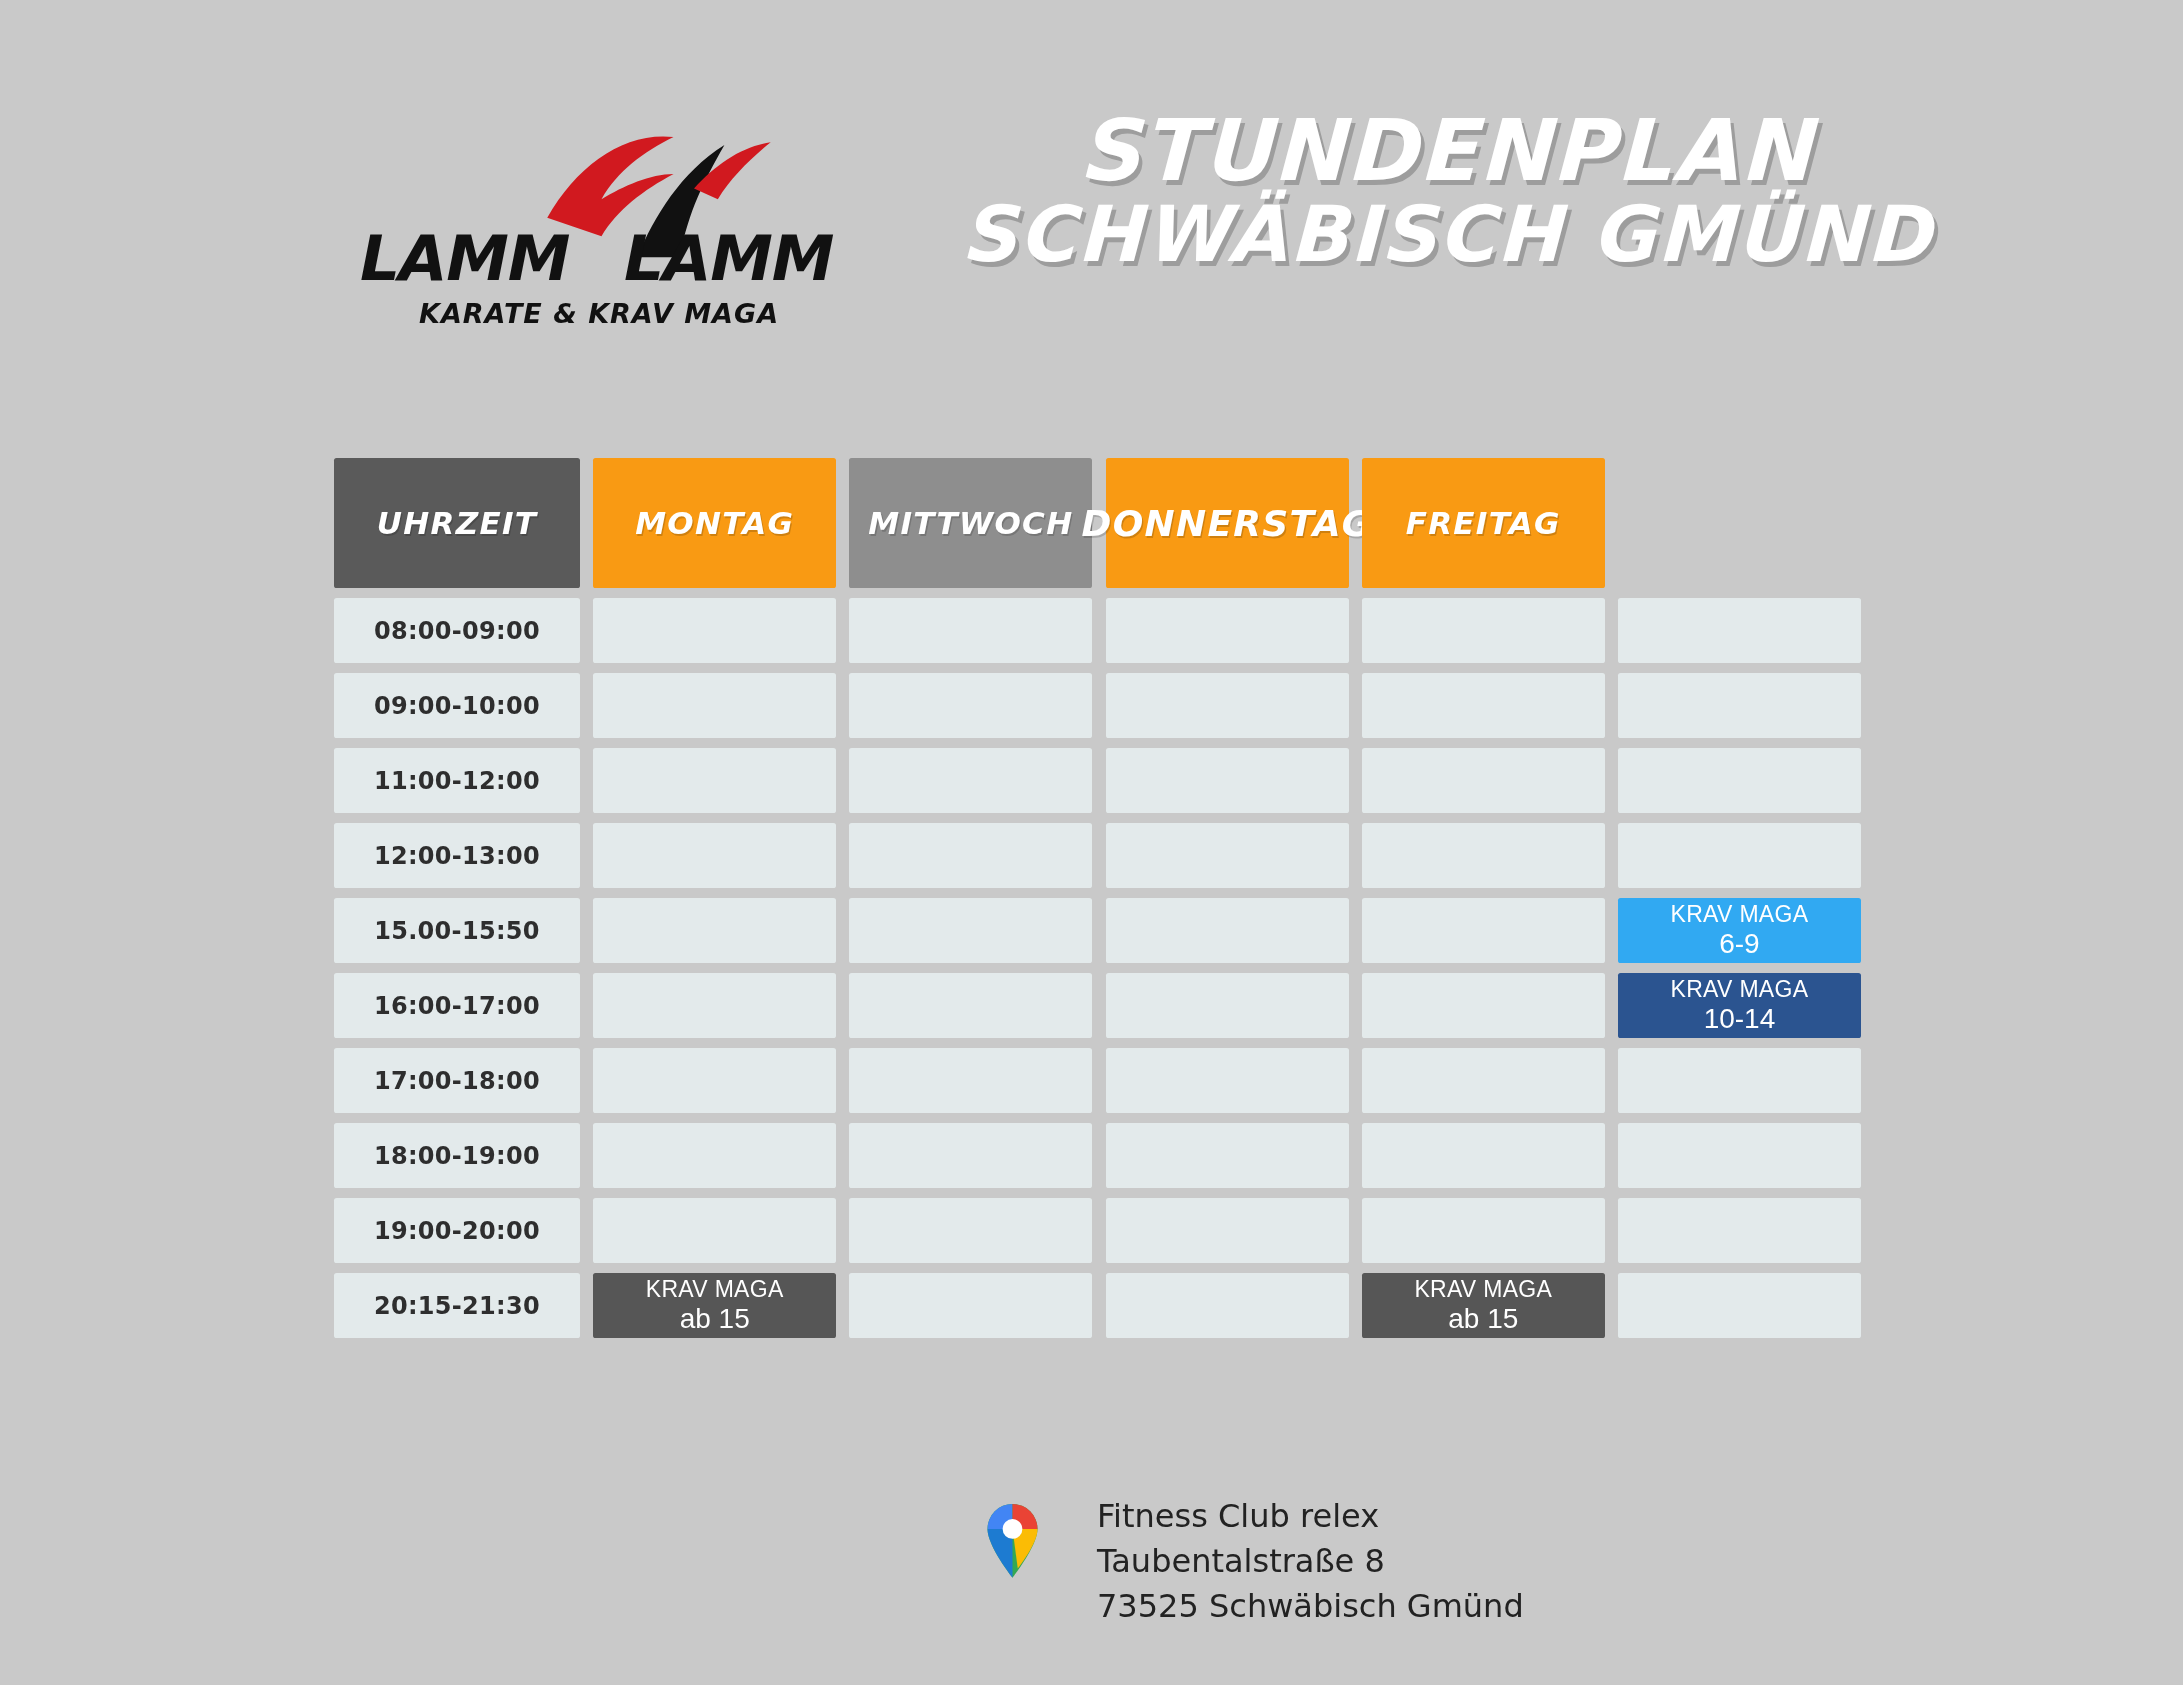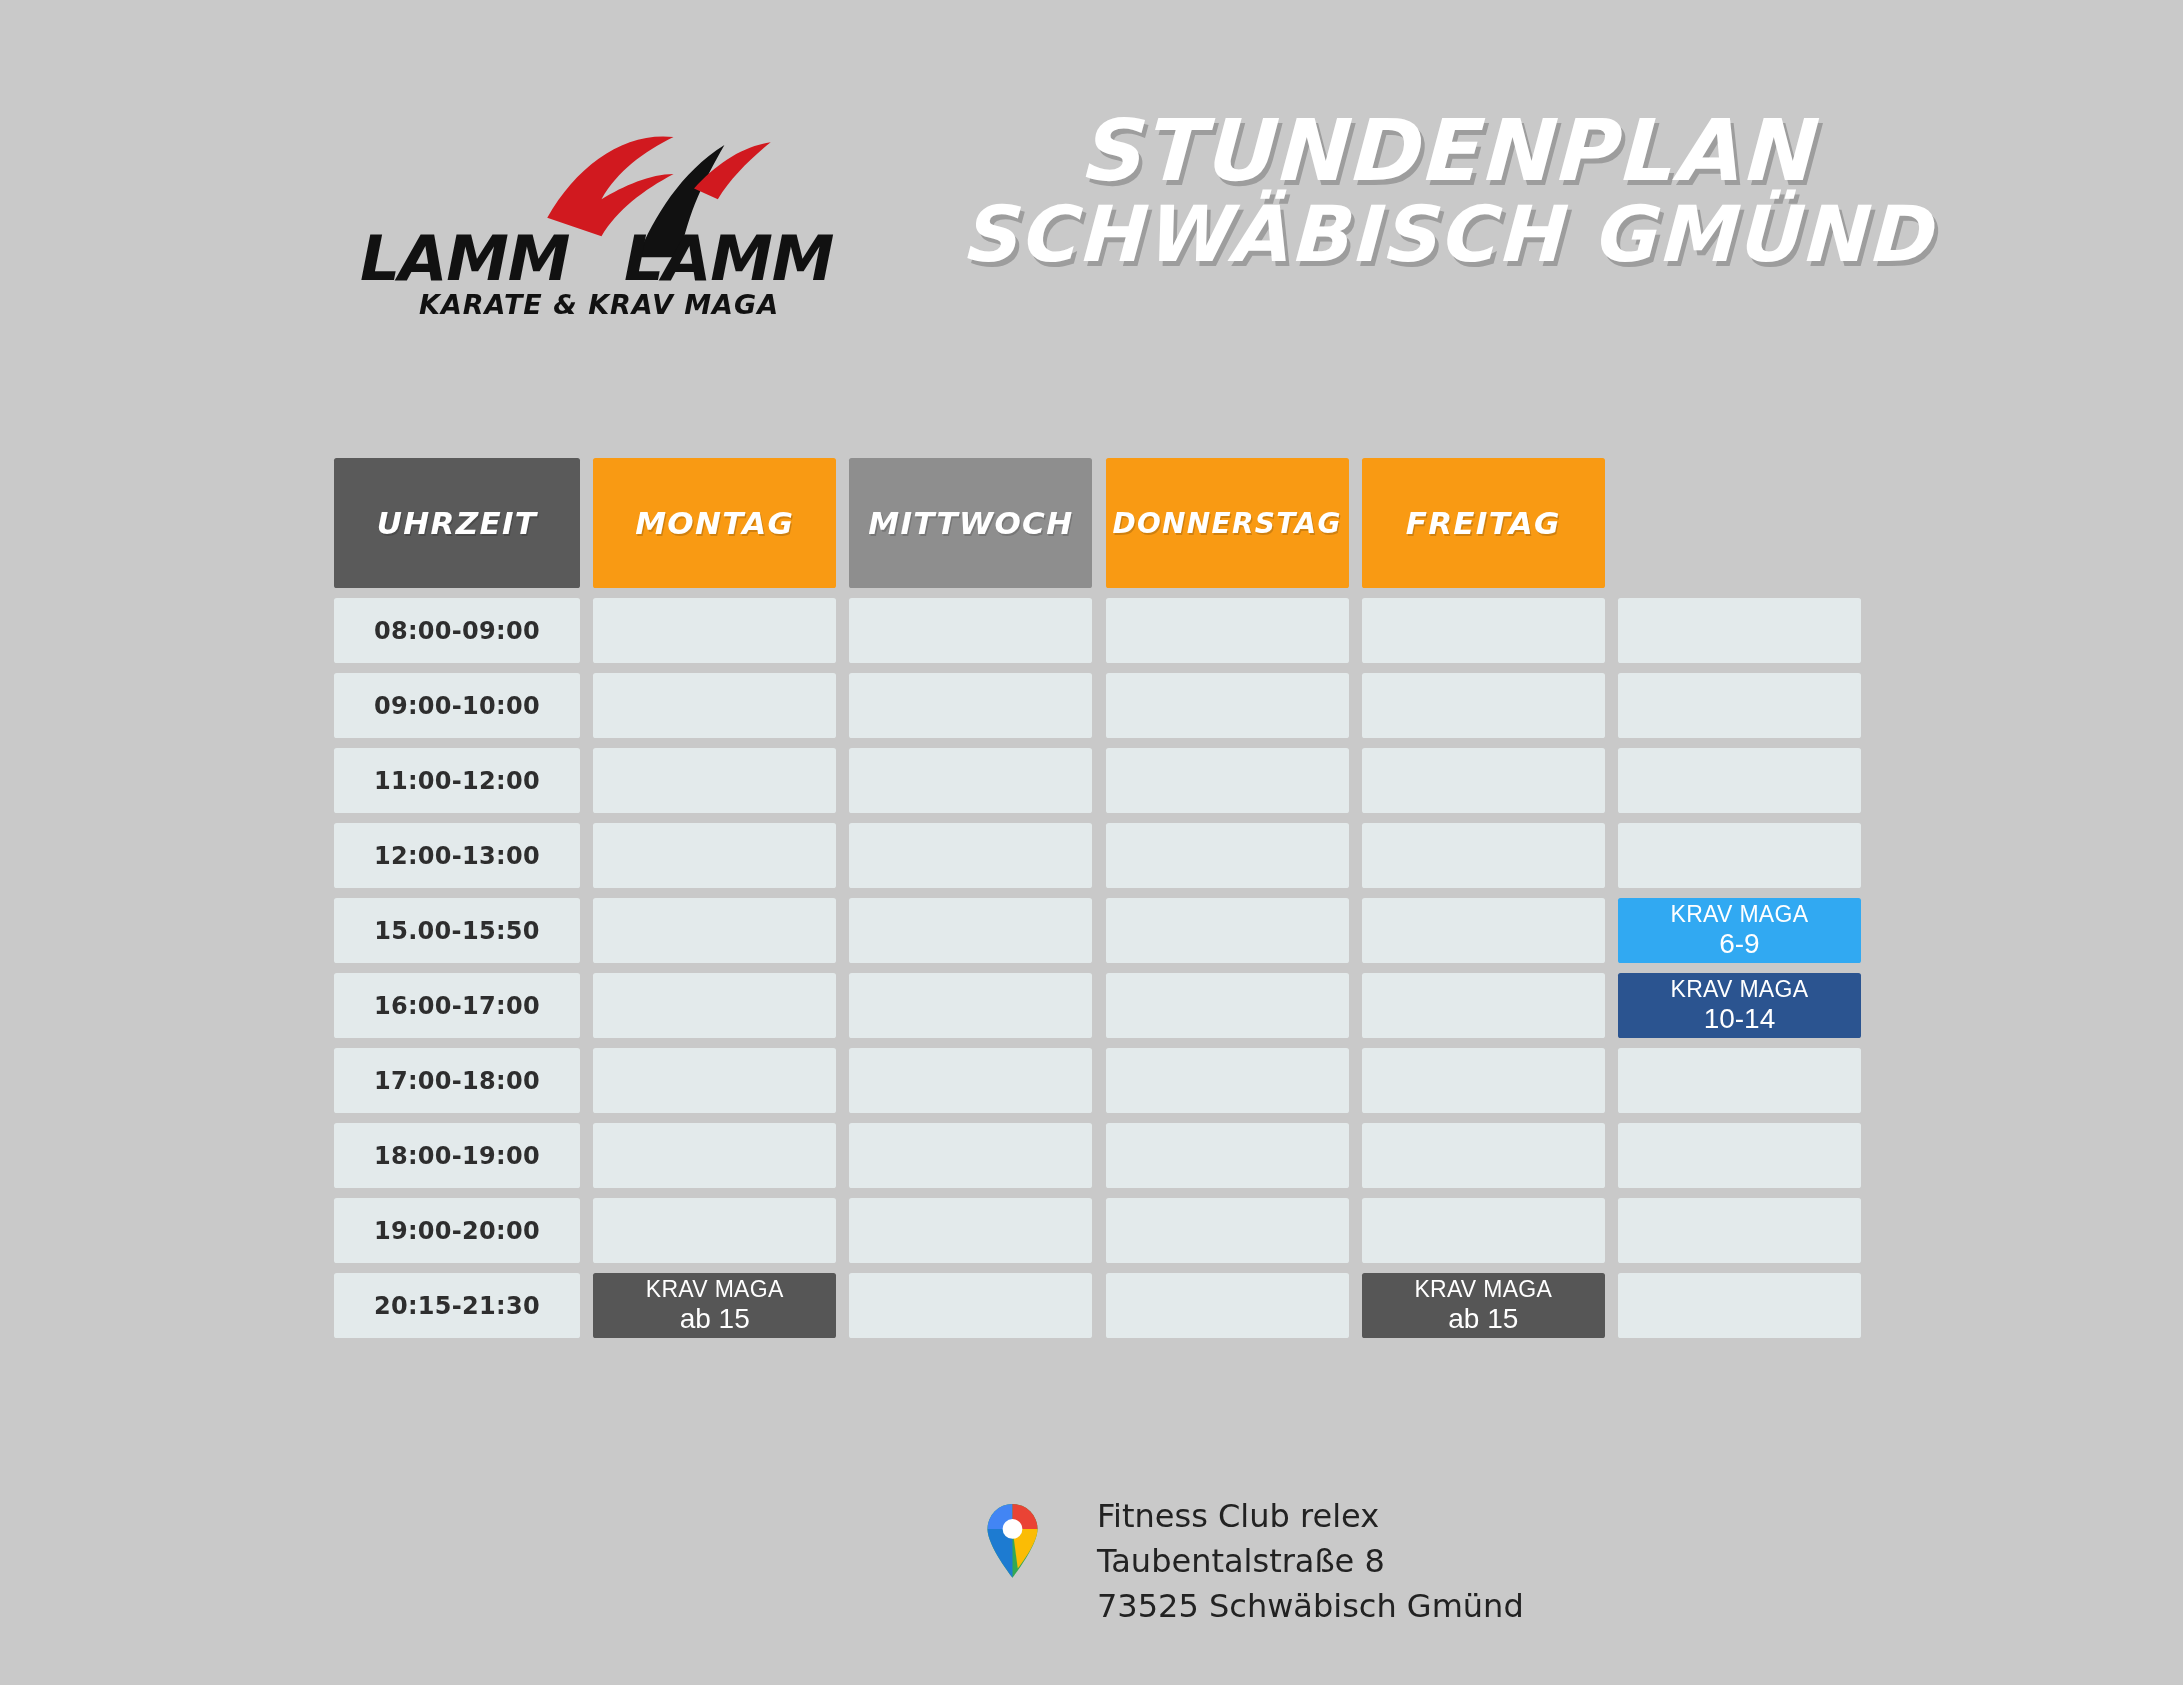--- a/index.html
+++ b/index.html
@@ -58,21 +58,21 @@
     font-weight: 900;
     font-style: italic;
     font-size: 63px;
     letter-spacing: -1.3px;
     color: #111;
     line-height: 1;
   }
   .logo-sub {
     position: absolute;
     left: 59px;
-    top: 164px;
+    top: 173px;
     font-family: "DejaVu Sans", sans-serif;
     font-weight: 900;
     font-style: italic;
     font-size: 27px;
     letter-spacing: 1px;
     color: #111;
     white-space: nowrap;
   }
 
   .title-wrap {
@@ -128,21 +128,21 @@
   }
   .head-label {
     font-family: "DejaVu Sans", sans-serif;
     font-weight: 900;
     font-style: italic;
     color: #fff;
     font-size: 31px;
     letter-spacing: 1.3px;
     text-shadow: 1.3px 2px 0 rgba(0,0,0,0.17);
   }
-  .head-label.small { font-size: 28px; }
+  .head-label.small { font-size: 36px; }
 
   .bg-dark   { background: #5a5a5a; }
   .bg-gray   { background: #8e8e8e; }
   .bg-orange { background: #f99a13; }
 
   
   .body-row .cell { height: 65px; border-radius: 2.6px; }
   .time-cell {
     background: #e3eaeb;
     color: #2e2e2e;

